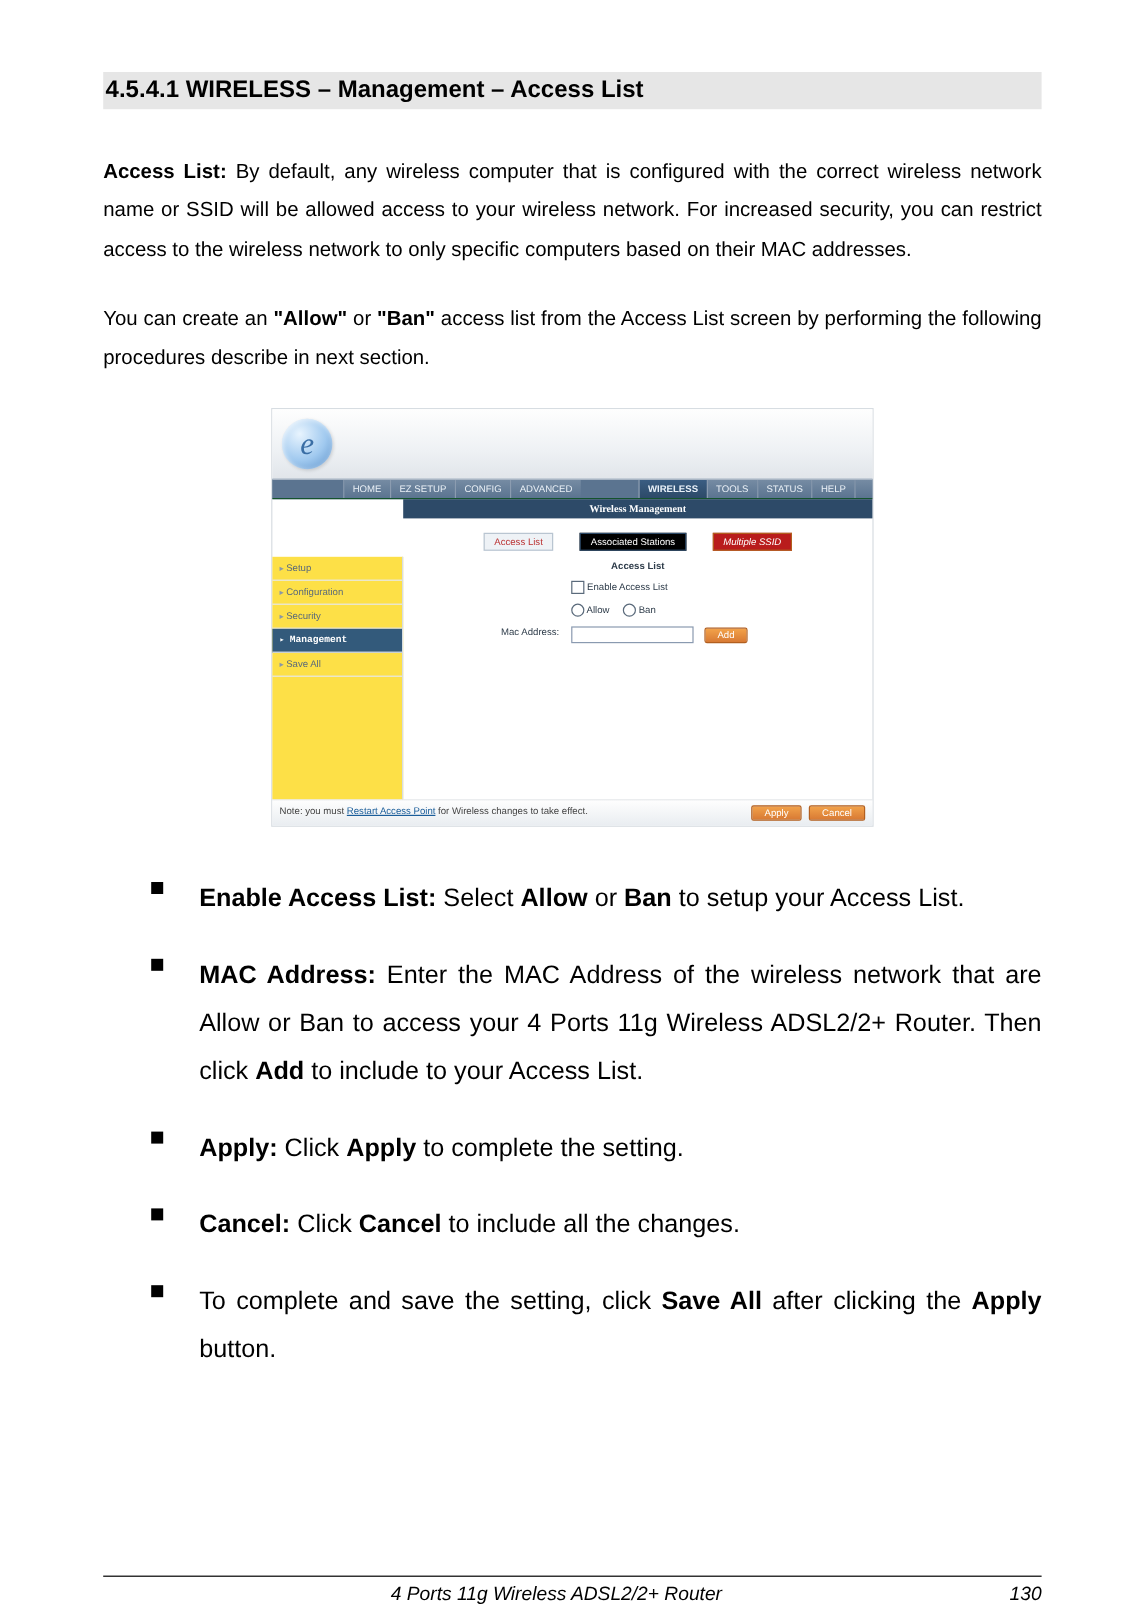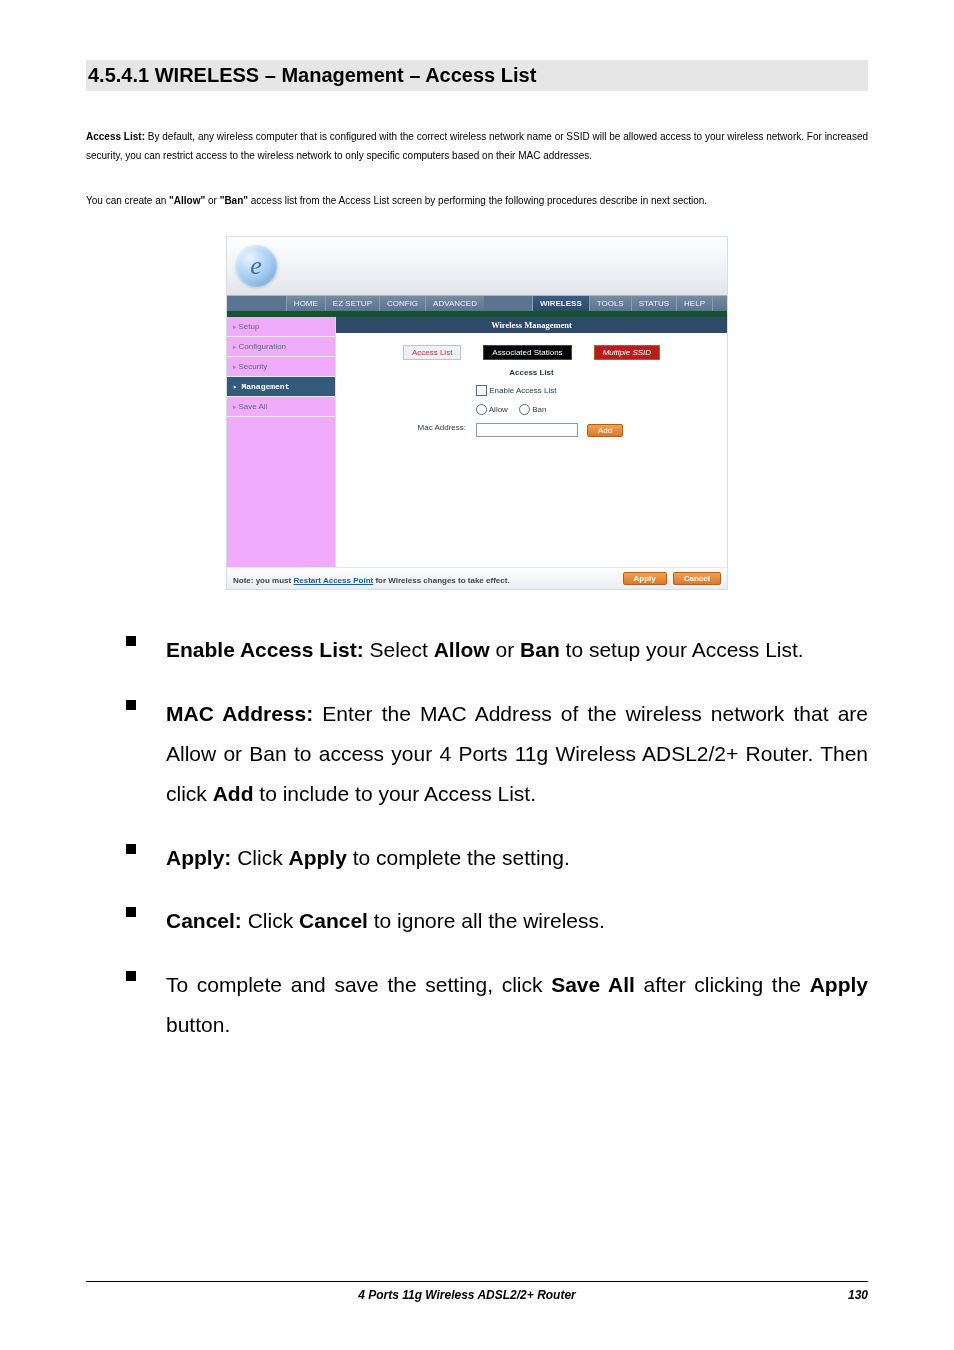--- a/index.html
+++ b/index.html
@@ -18,21 +18,21 @@
     position: relative;
   }
   .section-title {
     background: #e6e6e6;
     font-weight: bold;
     font-size: 20px;
     padding: 4px 2px;
     margin-bottom: 36px;
   }
   .body-text {
-    font-size: 10px;
+    font-size: 17px;
     line-height: 1.9;
     text-align: justify;
     margin-bottom: 26px;
   }
   .body-text .bold { font-weight: bold; }
   .body-text .qbold { font-weight: bold; }
 
   
   .router-shot {
     width: 500px;
@@ -59,21 +59,21 @@
     position: absolute; inset: 0;
     display: flex; align-items: center; justify-content: center;
     color: #3a6ea5;
     font-family: "Segoe Script","Brush Script MT",cursive;
     font-size: 26px; font-style: italic;
   }
   .router-top-tabs {
     display: flex;
     background: #5b7490;
     border-top: 1px solid #a9b5c4;
-    border-bottom: 6px solid #14532d;
+    border-bottom: 1px solid #14532d;
     font-size: 8px;
     color: #eaf0f6;
   }
   .router-top-tabs .sp { width: 108px; background:#5b7490; }
   .router-top-tabs .tab {
     border-left: 1px solid #8b9cb0;
     padding: 3px 7px;
     background: linear-gradient(#758ba3, #5b7490);
     cursor: pointer;
     white-space: nowrap;
@@ -81,23 +81,24 @@
   .router-top-tabs .tab.active {
     background: linear-gradient(#3a5d82, #2d4a68);
     color: #e9f1f9;
     font-weight: bold;
     margin-left: 48px;
   }
   .router-top-tabs .tab.last { flex:1; border-left:1px solid #8b9cb0; background:linear-gradient(#758ba3,#5b7490);}
   .router-body { display: flex; min-height: 250px; }
   .router-side {
     width: 108px;
-    background: #f0abfc;
+    background: #fde047;
     border-right: 1px solid #d7dde2;
     font-size: 8px;
+    margin-top: 48px;
   }
   .side-item {
     padding: 5px 6px;
     border-bottom: 1px solid #e6e9ec;
     color: #5a6a7b;
     cursor: pointer;
   }
   .side-item::before { content: "▸ "; color: #8a97a6; font-size: 7px; }
   .side-item.active { background: #335a7b; color: #fff; font-weight: bold; font-family: Liberation Mono, monospace; }
   .side-item.active::before { color:#fff; }
@@ -146,26 +147,25 @@
   .panel-form .lbl { text-align: right; padding-right: 10px; }
   .chk { width:9px; height:9px; border:1px solid #5a6a7b; display:inline-block; vertical-align:middle; background:#fff;}
   .rad { width:9px; height:9px; border:1px solid #5a6a7b; border-radius:50%; display:inline-block; vertical-align:middle; background:#fff;}
   .txt-in { border:1px solid #8a9ab0; height:12px; width:100px; display:inline-block; background:#fff; vertical-align:middle;}
   .btn-small {
     display:inline-block; padding:1px 10px; font-size:8px; color:#fff;
     background: linear-gradient(#f2a24a,#d87a34);
     border:1px solid #b25f1f; border-radius:2px; cursor:pointer; vertical-align:middle;
   }
   .router-footer {
-    display:flex; align-items:flex-end; gap:6px;
+    display:flex; align-items:flex-start; gap:6px;
     border-top: 1px solid #e6e9ec;
     padding: 4px 6px;
     font-size: 8px;
     background: linear-gradient(#fefefe,#e9edf1);
-    font-weight: bold;
   }
   .router-footer .note { flex:1; color:#444; }
   .router-footer .note .u { text-decoration: underline; color:#1a5d9a; cursor:pointer;}
   .router-footer .ab {
     padding:1px 10px; color:#fff; border-radius:2px; cursor:pointer;
     background: linear-gradient(#f2a24a,#d87a34); border:1px solid #b25f1f;
   }
 
   
   ul.squares { list-style:none; padding:0; margin: 10px 0 0 40px; }
@@ -180,28 +180,28 @@
   ul.squares > li::before {
     content:"";
     position:absolute; left:0; top:6px;
     width:10px; height:10px; background:#000;
   }
   ul.squares .b { font-weight:bold; }
 
   
   .doc-footer {
     position:absolute;
-    bottom: 48px;
+    bottom: 12px;
     left:86px; right:86px;
     border-top: 1px solid #000;
     padding-top: 6px;
     display:flex;
-    font-size: 12px;
+    font-size: 16px;
     font-style: italic;
-    font-weight: bold;
+    font-weight: normal;
   }
   .doc-footer .title { flex:1; text-align:center; }
   .doc-footer .pg { font-style: italic; }
 </style>
 </head>
 <body>
 
 <div class="page">
 
   <div class="section-title">4.5.4.1 WIRELESS – Management – Access List</div>
@@ -285,21 +285,21 @@
     <li>
       <span class="b">Enable Access List:</span><span> Select </span><span class="b">Allow</span><span> or </span><span class="b">Ban</span><span> to setup your Access List.</span>
     </li>
     <li>
       <span class="b">MAC Address:</span><span> Enter the MAC Address of the wireless network that are Allow or Ban to access your 4 Ports 11g Wireless ADSL2/2+ Router. Then click </span><span class="b">Add</span><span> to include to your Access List.</span>
     </li>
     <li>
       <span class="b">Apply:</span><span> Click </span><span class="b">Apply</span><span> to complete the setting.</span>
     </li>
     <li>
-      <span class="b">Cancel:</span><span> Click </span><span class="b">Cancel</span><span> to ignore all the wireless.</span>
+      <span class="b">Cancel:</span><span> Click </span><span class="b">Cancel</span><span> to include all the changes.</span>
     </li>
     <li>
       <span>To complete and save the setting, click </span><span class="b">Save All</span><span> after clicking the </span><span class="b">Apply</span><span> button.</span>
     </li>
   </ul>
 
   <div class="doc-footer">
     <div class="title">4 Ports 11g Wireless ADSL2/2+ Router</div>
     <div class="pg">130</div>
   </div>

